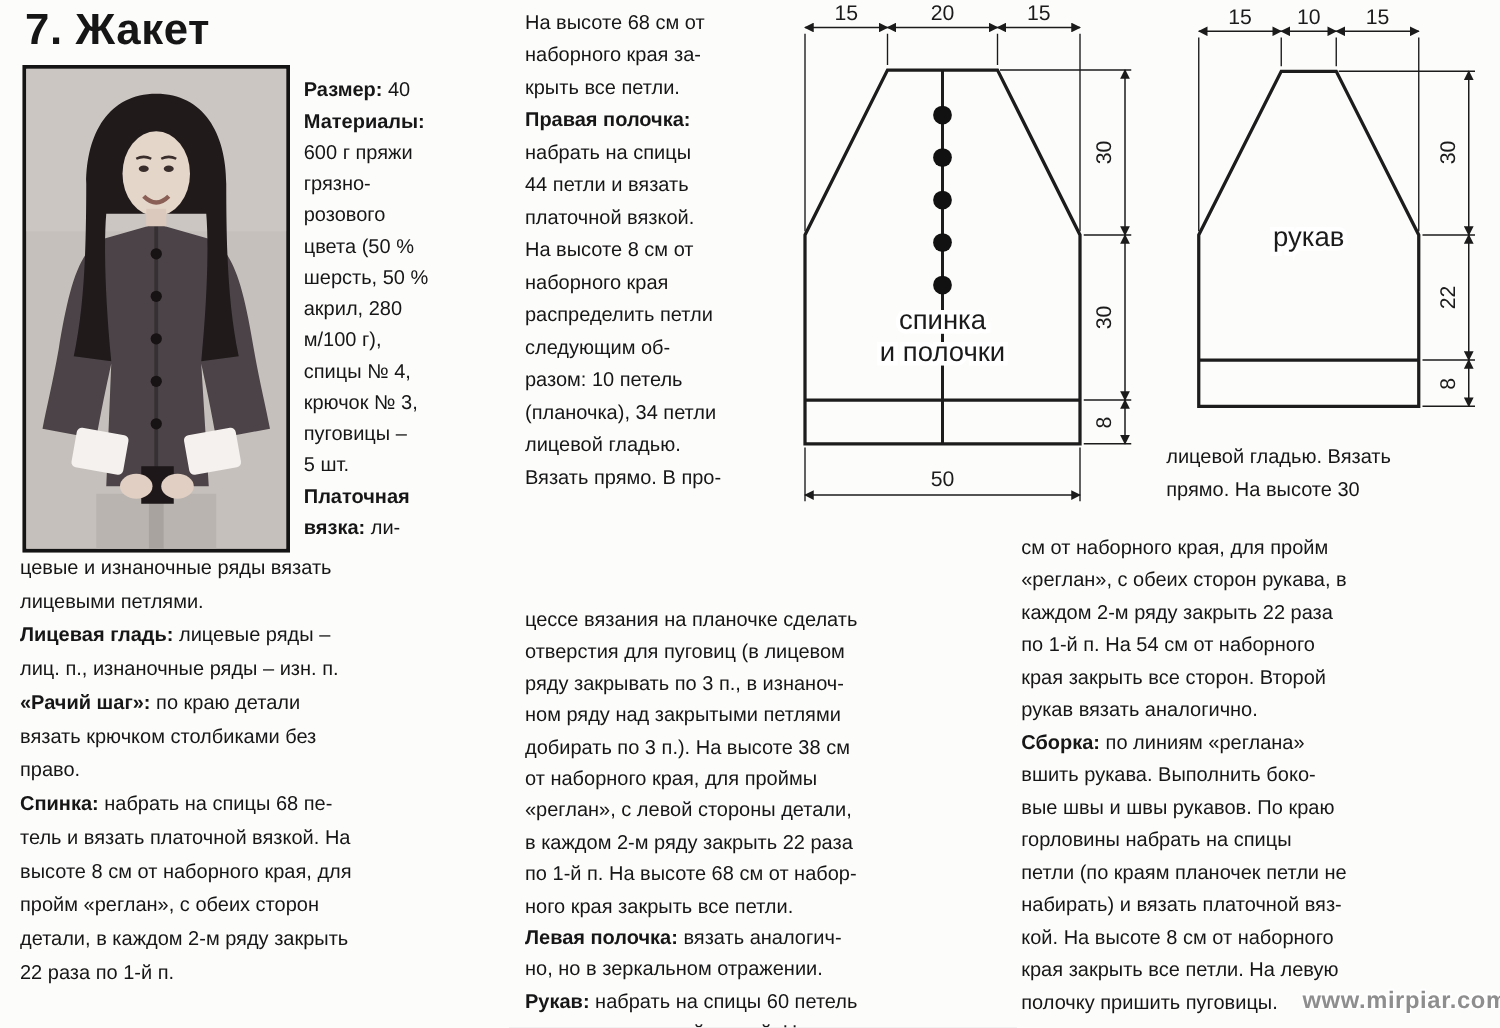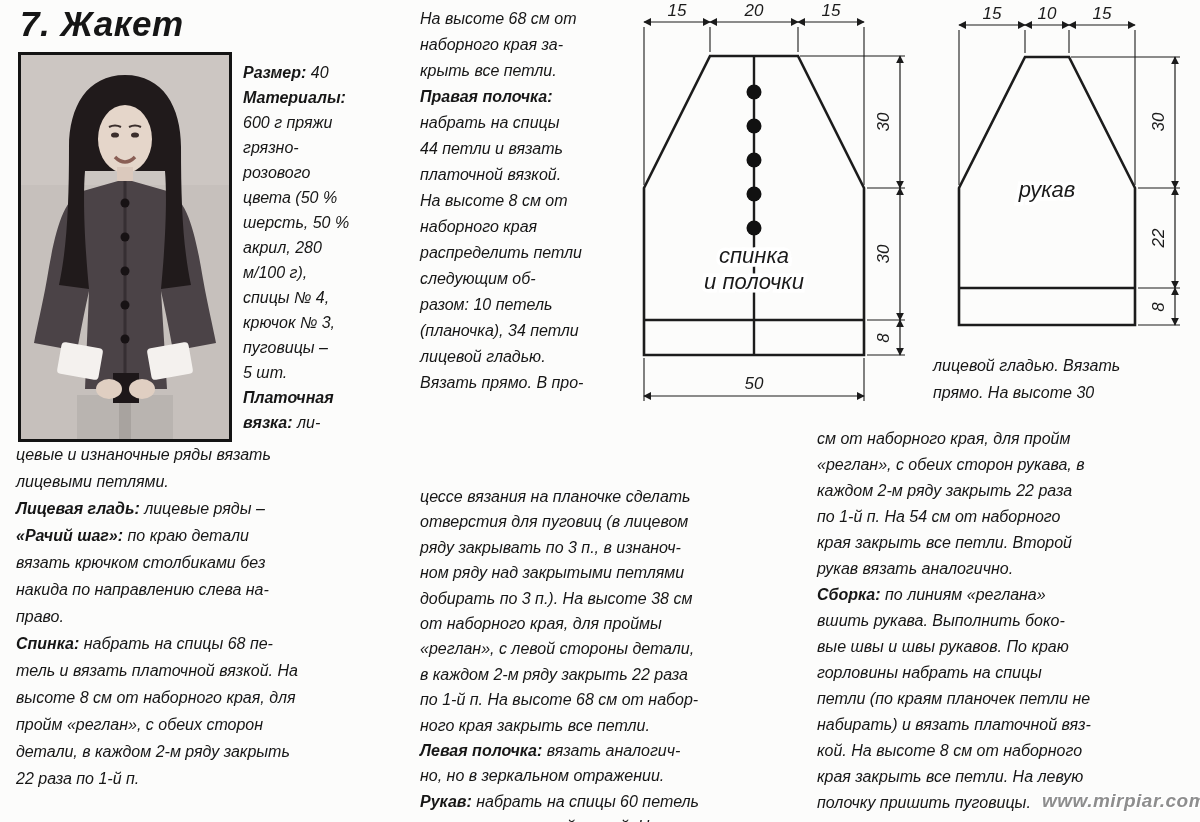--- a/index.html
+++ b/index.html
@@ -1,21 +1,20 @@
 <!DOCTYPE html>
 <html><head>
 <meta charset="utf-8">
 <style>
   * { box-sizing: border-box; }
   html,body { margin:0; padding:0; background:#e9e9e9; }
   .page {
     position:relative; width:1200px; height:822px; overflow:hidden;
     background:#fcfcfb; color:#161616;
     font-family:"Liberation Sans", sans-serif;
-    font-style:italic;
   }
   .title { position:absolute; left:20px; top:4px; font-size:35px; font-weight:700; letter-spacing:.5px; }
   .tcol  { position:absolute; font-size:16px; white-space:nowrap; }
   .tcol b{ font-weight:700;text-align:center; }
   .photo { position:absolute; left:18px; top:52px; width:214px; height:390px;
            border:3px solid #141414; background:#c8c2be; }
   .photo svg { display:block; }
   .diagram { position:absolute; }
   .diagram text { font-family:"Liberation Sans", sans-serif; fill:#1b1b1b; }
   .dimtxt  { font-size:17px; }
@@ -83,23 +82,23 @@
       <div class="tl"><span>пуговицы –</span></div>
       <div class="tl"><span>5 шт.</span></div>
       <div class="tl"><span></span><b>Платочная</b><span></span></div>
       <div class="tl"><span></span><b>вязка:</b><span> ли-</span></div>
     </div>
 
   <div class="tcol" style="left:16px; top:441px; line-height:27px;">
       <div class="tl"><span>цевые и изнаночные ряды вязать</span></div>
       <div class="tl"><span>лицевыми петлями.</span></div>
       <div class="tl"><span></span><b>Лицевая гладь:</b><span> лицевые ряды –</span></div>
+      <div class="tl"><span>лиц. п., изнаночные ряды – изн. п.</span></div>
       <div class="tl"><span></span><b>«Рачий шаг»:</b><span> по краю детали</span></div>
       <div class="tl"><span>вязать крючком столбиками без</span></div>
-      <div class="tl"><span>накида по направлению слева на-</span></div>
       <div class="tl"><span>право.</span></div>
       <div class="tl"><span></span><b>Спинка:</b><span> набрать на спицы 68 пе-</span></div>
       <div class="tl"><span>тель и вязать платочной вязкой. На</span></div>
       <div class="tl"><span>высоте 8 см от наборного края, для</span></div>
       <div class="tl"><span>пройм «реглан», с обеих сторон</span></div>
       <div class="tl"><span>детали, в каждом 2-м ряду закрыть</span></div>
       <div class="tl"><span>22 раза по 1-й п.</span></div>
     </div>
 
   <div class="tcol" style="left:420px; top:6px; line-height:26px;">
@@ -141,21 +140,21 @@
   <div class="tcol" style="left:933px; top:352px; line-height:27px;">
       <div class="tl"><span>лицевой гладью. Вязать</span></div>
       <div class="tl"><span>прямо. На высоте 30</span></div>
     </div>
 
   <div class="tcol" style="left:817px; top:426px; line-height:26px;">
       <div class="tl"><span>см от наборного края, для пройм</span></div>
       <div class="tl"><span>«реглан», с обеих сторон рукава, в</span></div>
       <div class="tl"><span>каждом 2-м ряду закрыть 22 раза</span></div>
       <div class="tl"><span>по 1-й п. На 54 см от наборного</span></div>
-      <div class="tl"><span>края закрыть все петли. Второй</span></div>
+      <div class="tl"><span>края закрыть все сторон. Второй</span></div>
       <div class="tl"><span>рукав вязать аналогично.</span></div>
       <div class="tl"><span></span><b>Сборка:</b><span> по линиям «реглана»</span></div>
       <div class="tl"><span>вшить рукава. Выполнить боко-</span></div>
       <div class="tl"><span>вые швы и швы рукавов. По краю</span></div>
       <div class="tl"><span>горловины набрать на спицы</span></div>
       <div class="tl"><span>петли (по краям планочек петли не</span></div>
       <div class="tl"><span>набирать) и вязать платочной вяз-</span></div>
       <div class="tl"><span>кой. На высоте 8 см от наборного</span></div>
       <div class="tl"><span>края закрыть все петли. На левую</span></div>
       <div class="tl"><span>полочку пришить пуговицы.</span></div>

